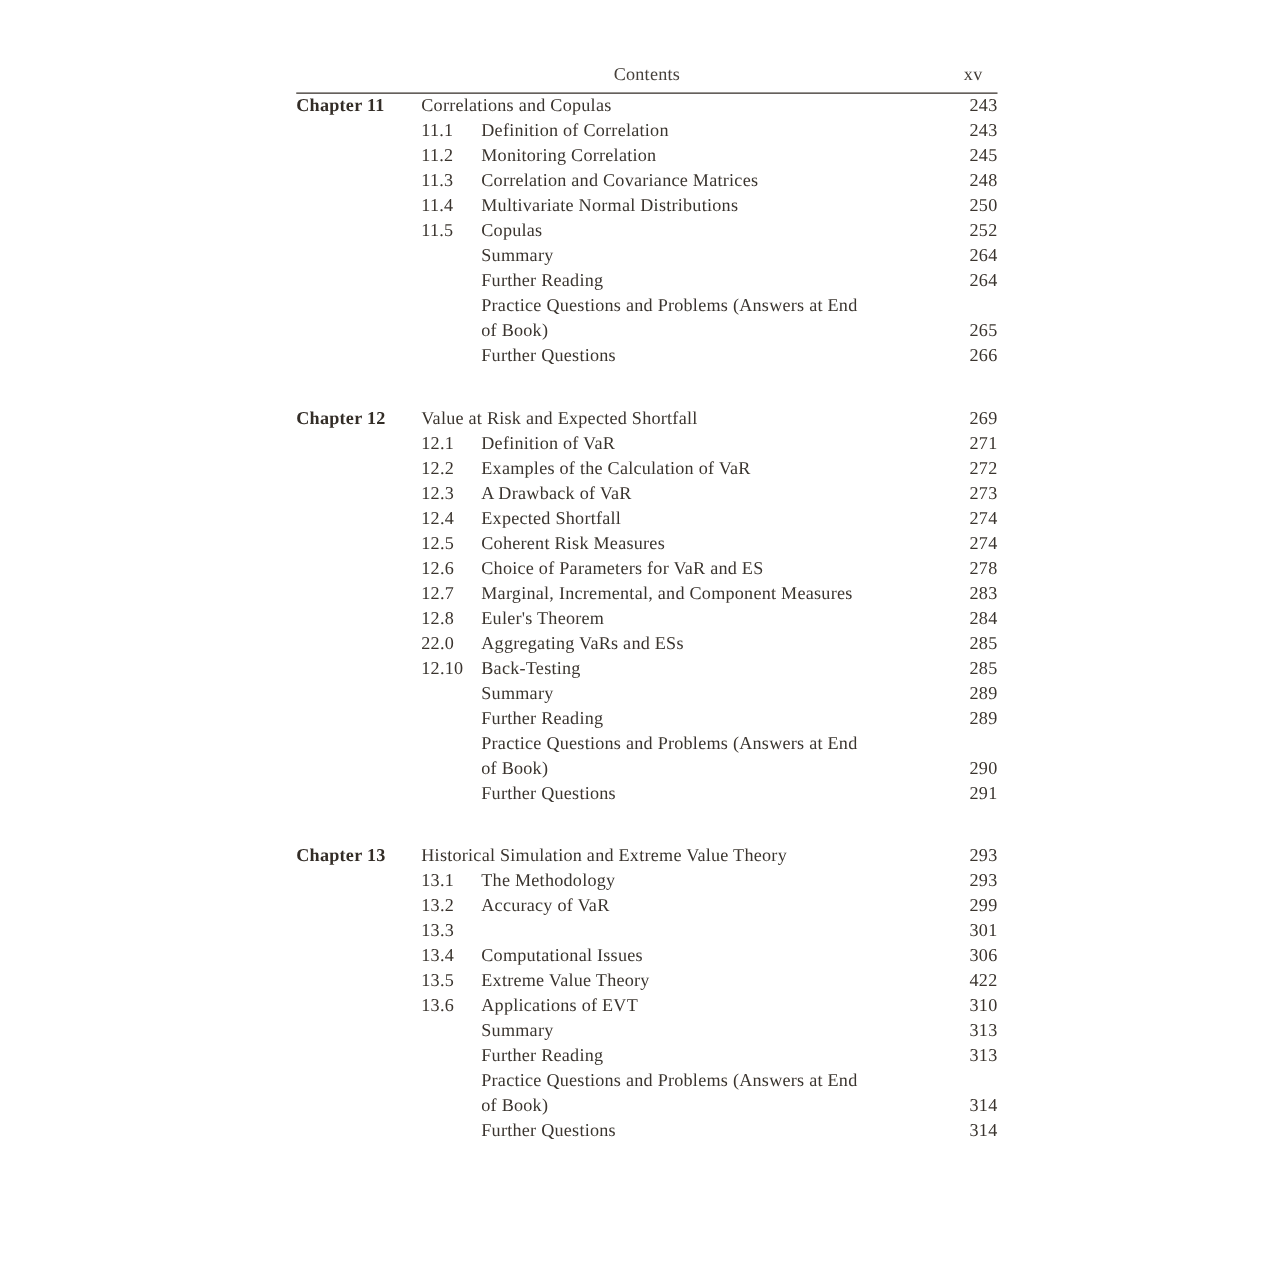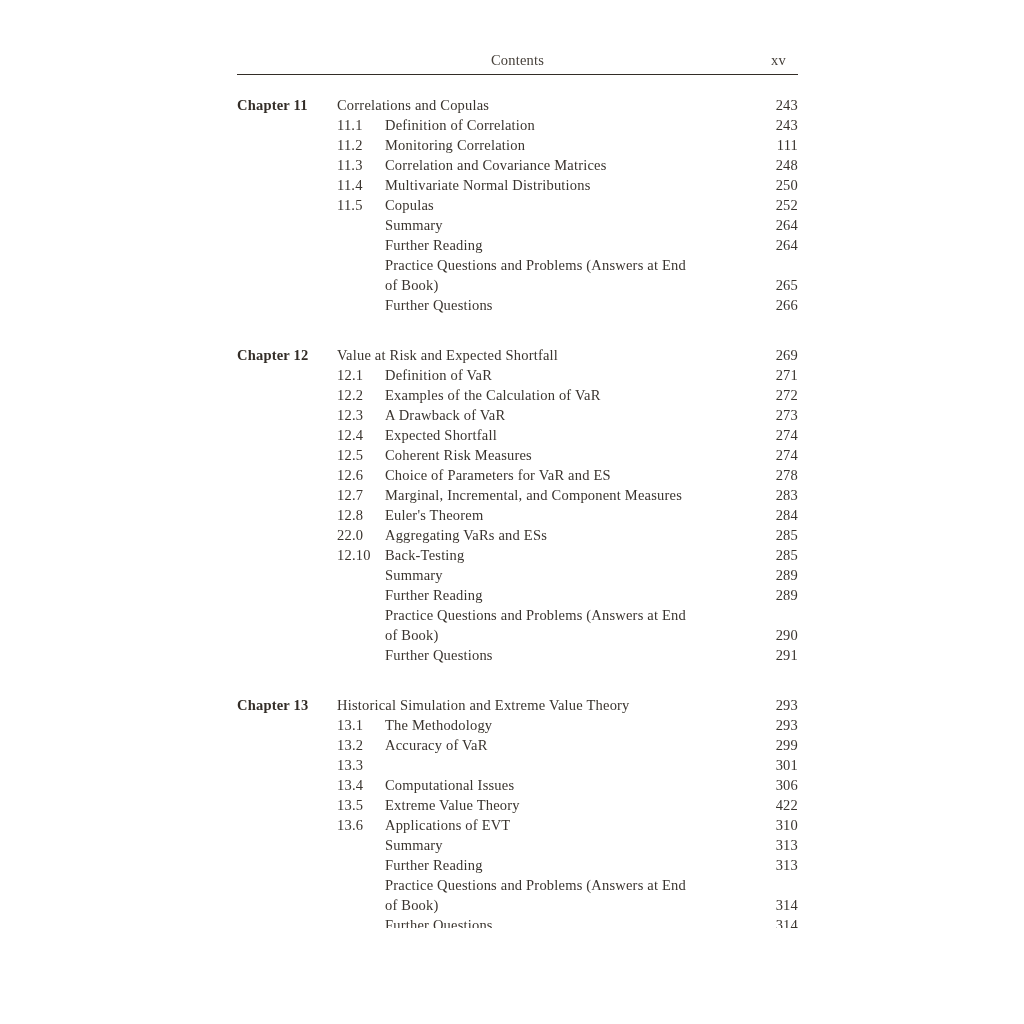--- a/index.html
+++ b/index.html
@@ -28,21 +28,21 @@
     text-align: center;
     padding-bottom: 4px;
     border-bottom: 1.5px solid #332d27;
     color: #46403a;
   }
   .toc-header .pageno {
     position: absolute;
     right: 12px; top: 0;
     color: #46403a;
   }
-  .toc-body { margin-top: 20px; }
+  .toc-body { }
   .chapter + .chapter { margin-top: 30px; }
   .row {
     display: grid;
     grid-template-columns: 100px 48px 1fr 42px;
   }
   .chapter-label {
     grid-column: 1;
     font-weight: bold;
     color: #332d27;
   }
@@ -77,21 +77,21 @@
     <div>
   <div class="row entry-row">
     <span class="entry-num">11.1</span>
     <span class="entry-title">Definition of Correlation</span>
     <span class="pagecell">243</span>
   </div>
 
   <div class="row entry-row">
     <span class="entry-num">11.2</span>
     <span class="entry-title">Monitoring Correlation</span>
-    <span class="pagecell">111</span>
+    <span class="pagecell">245</span>
   </div>
 
   <div class="row entry-row">
     <span class="entry-num">11.3</span>
     <span class="entry-title">Correlation and Covariance Matrices</span>
     <span class="pagecell">248</span>
   </div>
 
   <div class="row entry-row">
     <span class="entry-num">11.4</span>

